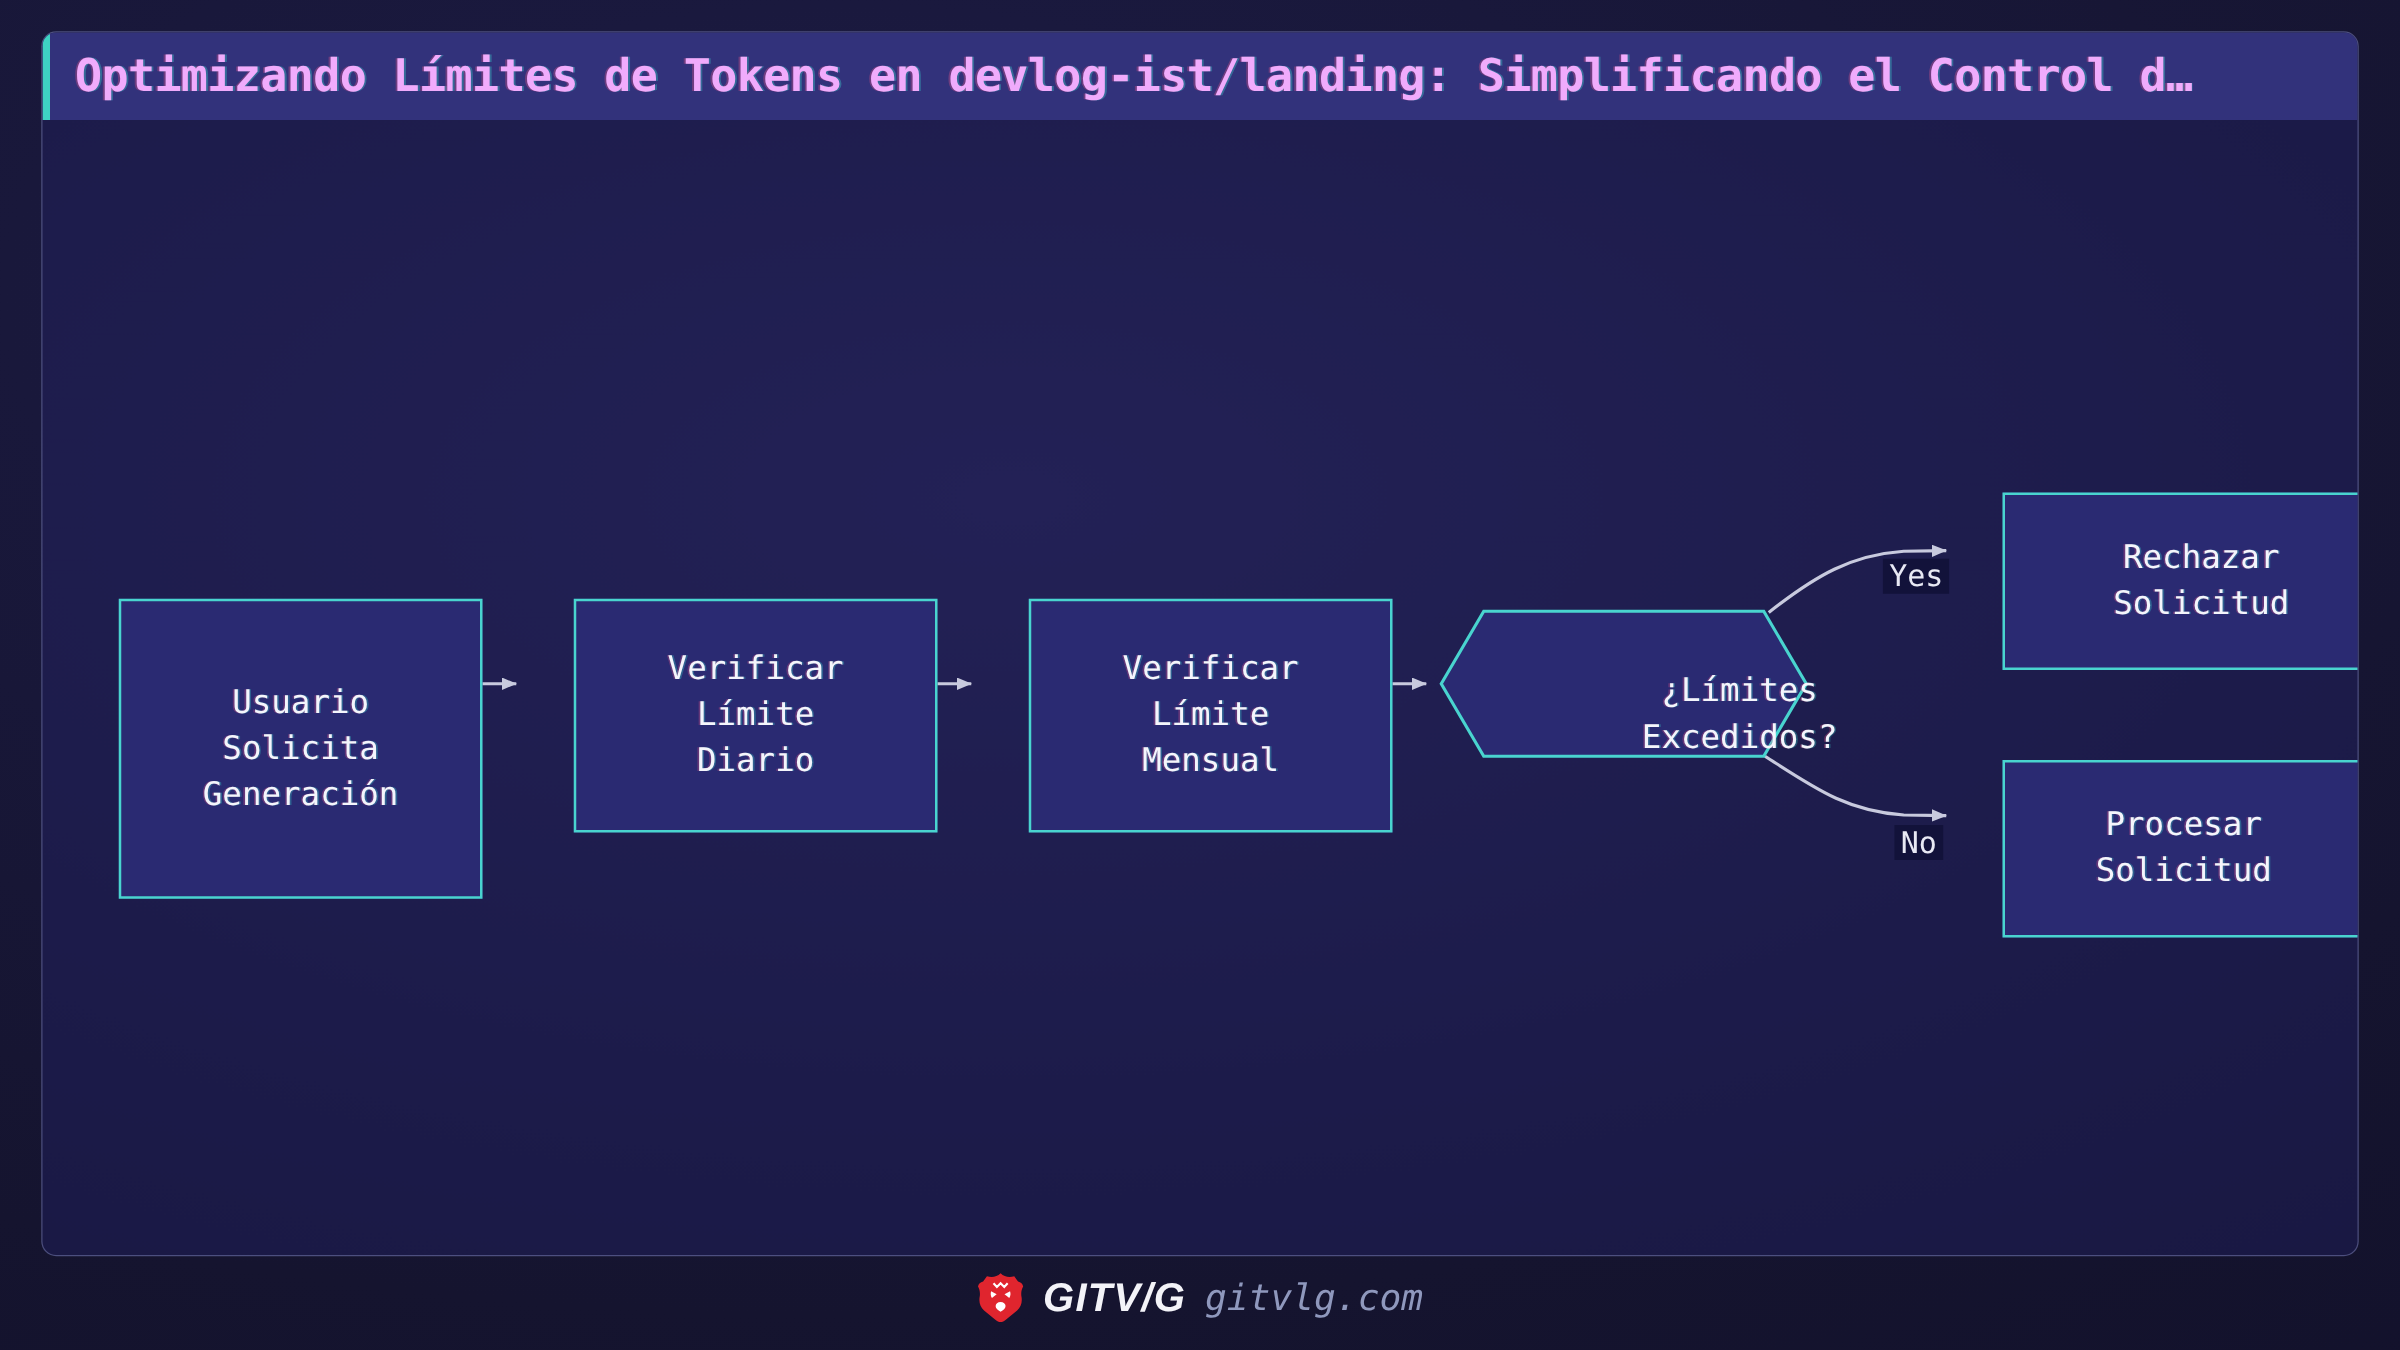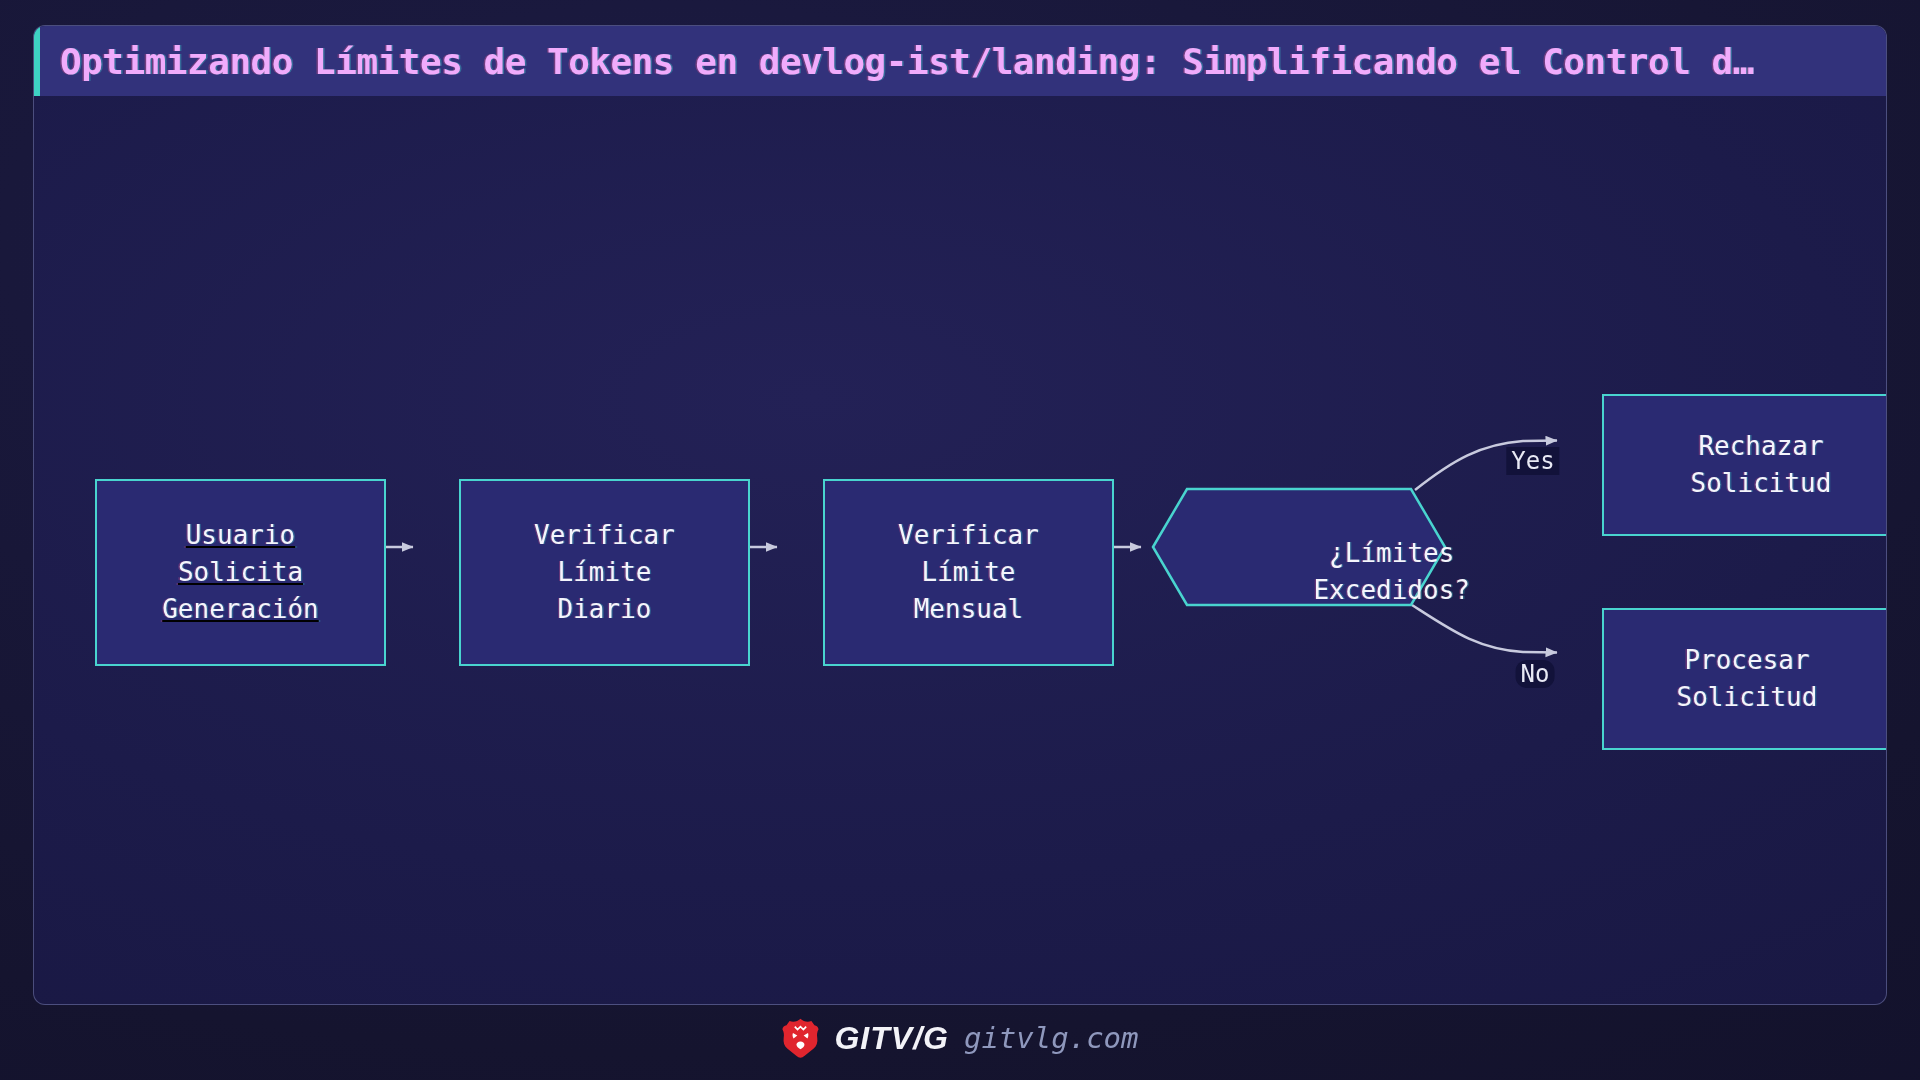--- a/index.html
+++ b/index.html
@@ -134,21 +134,21 @@
       <path d="M353,546 L412,546" fill="none" stroke="#c8cade" stroke-width="2.5" marker-end="url(#arrow)"></path>
       <path d="M717,546 L776,546" fill="none" stroke="#c8cade" stroke-width="2.5" marker-end="url(#arrow)"></path>
       <path d="M1081,546 L1140,546" fill="none" stroke="#c8cade" stroke-width="2.5" marker-end="url(#arrow)"></path>
 
       <path d="M1414,489 C1452,459 1480,443 1522,440 L1556,439.5" fill="none" stroke="#c8cade" stroke-width="2.5" marker-end="url(#arrow)"></path>
       <path d="M1411,604 C1450,629 1476,648 1522,651 L1556,651.5" fill="none" stroke="#c8cade" stroke-width="2.5" marker-end="url(#arrow)"></path>
 
       <polygon points="1152,546 1186,488 1410,488 1444,546 1410,604 1186,604" fill="#2a2a72" stroke="#49d4cf" stroke-width="2.5"></polygon>
     </svg>
 
-    <div class="node" style="left:61px; top:453px; width:291px; height:187px;text-decoration:underline;">
+    <div class="node" style="left:61px; top:453px; width:291px; height:240px;">
       <span class="lbl">Usuario
 Solicita
 Generación</span>
     </div>
 
     <div class="node" style="left:425px; top:453px; width:291px; height:187px;">
       <span class="lbl">Verificar
 Límite
 Diario</span>
     </div>
@@ -169,21 +169,21 @@
 Solicitud</span>
     </div>
 
     <div class="node" style="left:1568px; top:582px; width:290px; height:142px;text-align:center;">
       <span class="lbl">Procesar
 Solicitud</span>
     </div>
 
     <div class="edge-label" style="left:1499px; top:435px;">Yes</div>
 
-    <div class="edge-label" style="left:1501px; top:648px;border-radius:11px;">No</div>
+    <div class="edge-label" style="left:1501px; top:648px;">No</div>
 
   </main>
 </div>
 
 <footer class="footer">
   <span class="lion">
     <svg width="38" height="42" viewBox="0 0 36 40">
       <path fill="#e0252e" d="M18 1.6 C15.2 4.4 11.4 5 7.6 3.9 L4.7 7.9 C2.6 8.3 1.1 9.7 0.8 11.7 C2.2 14.3 2.6 16.9 2 19.9 C1.4 23.9 2.6 27.5 5.4 29.9 L14 36.9 C15.4 38.1 16.6 38.7 18 38.7 C19.4 38.7 20.6 38.1 22 36.9 L30.6 29.9 C33.4 27.5 34.6 23.9 34 19.9 C33.4 16.9 33.8 14.3 35.2 11.7 C34.9 9.7 33.4 8.3 31.3 7.9 L28.4 3.9 C24.6 5 20.8 4.4 18 1.6 Z"></path>
       <path fill="#ffffff" d="M10.8 15.2 L15 17.6 L11.4 20.4 C10.4 18.8 10.2 17 10.8 15.2 Z"></path>
       <path fill="#ffffff" d="M25.2 15.2 L21 17.6 L24.6 20.4 C25.6 18.8 25.8 17 25.2 15.2 Z"></path>

